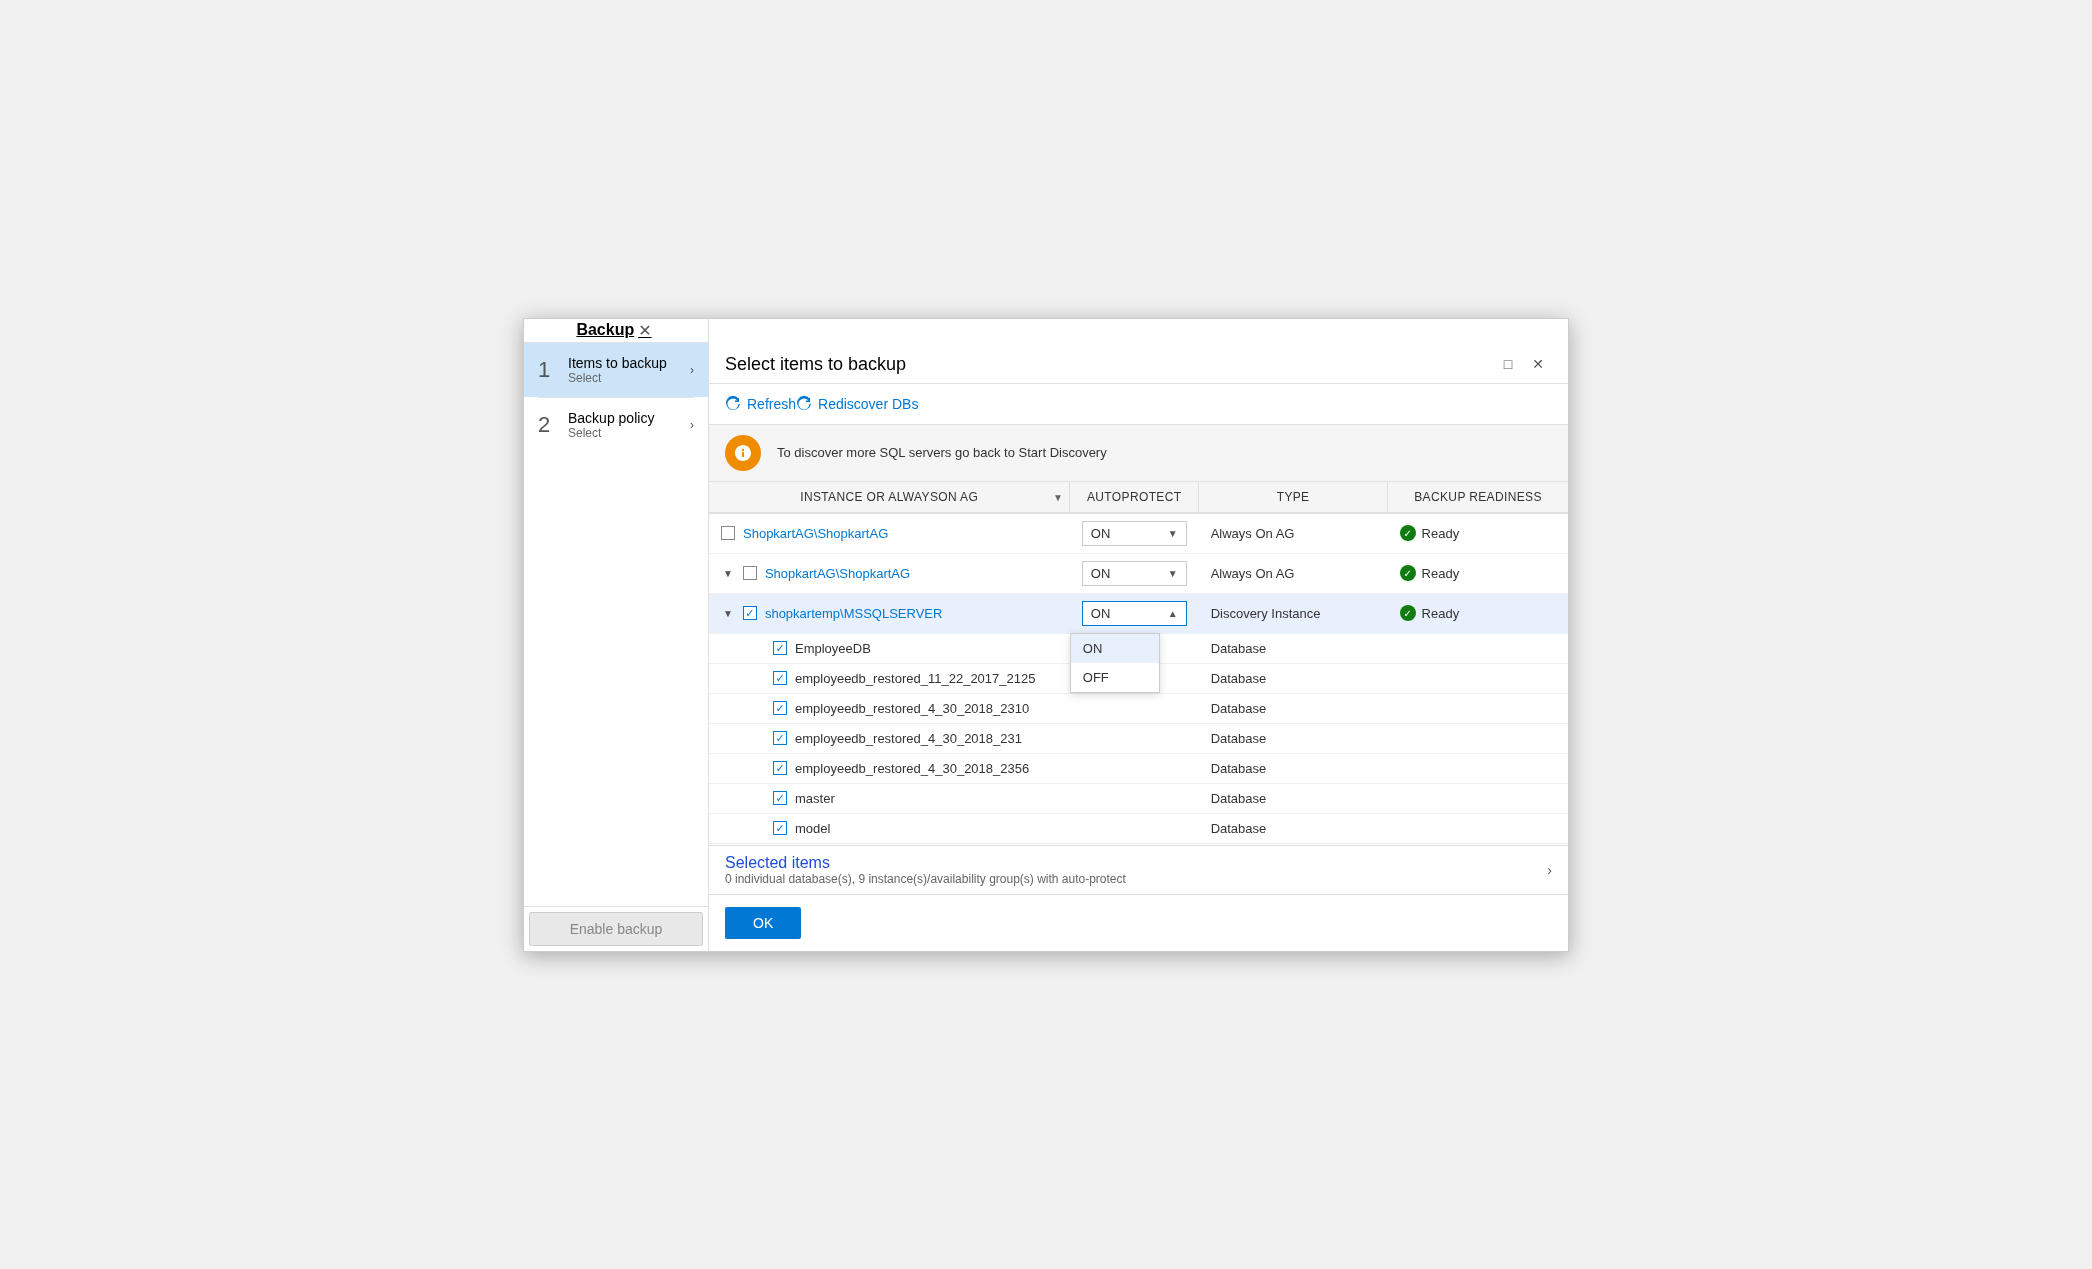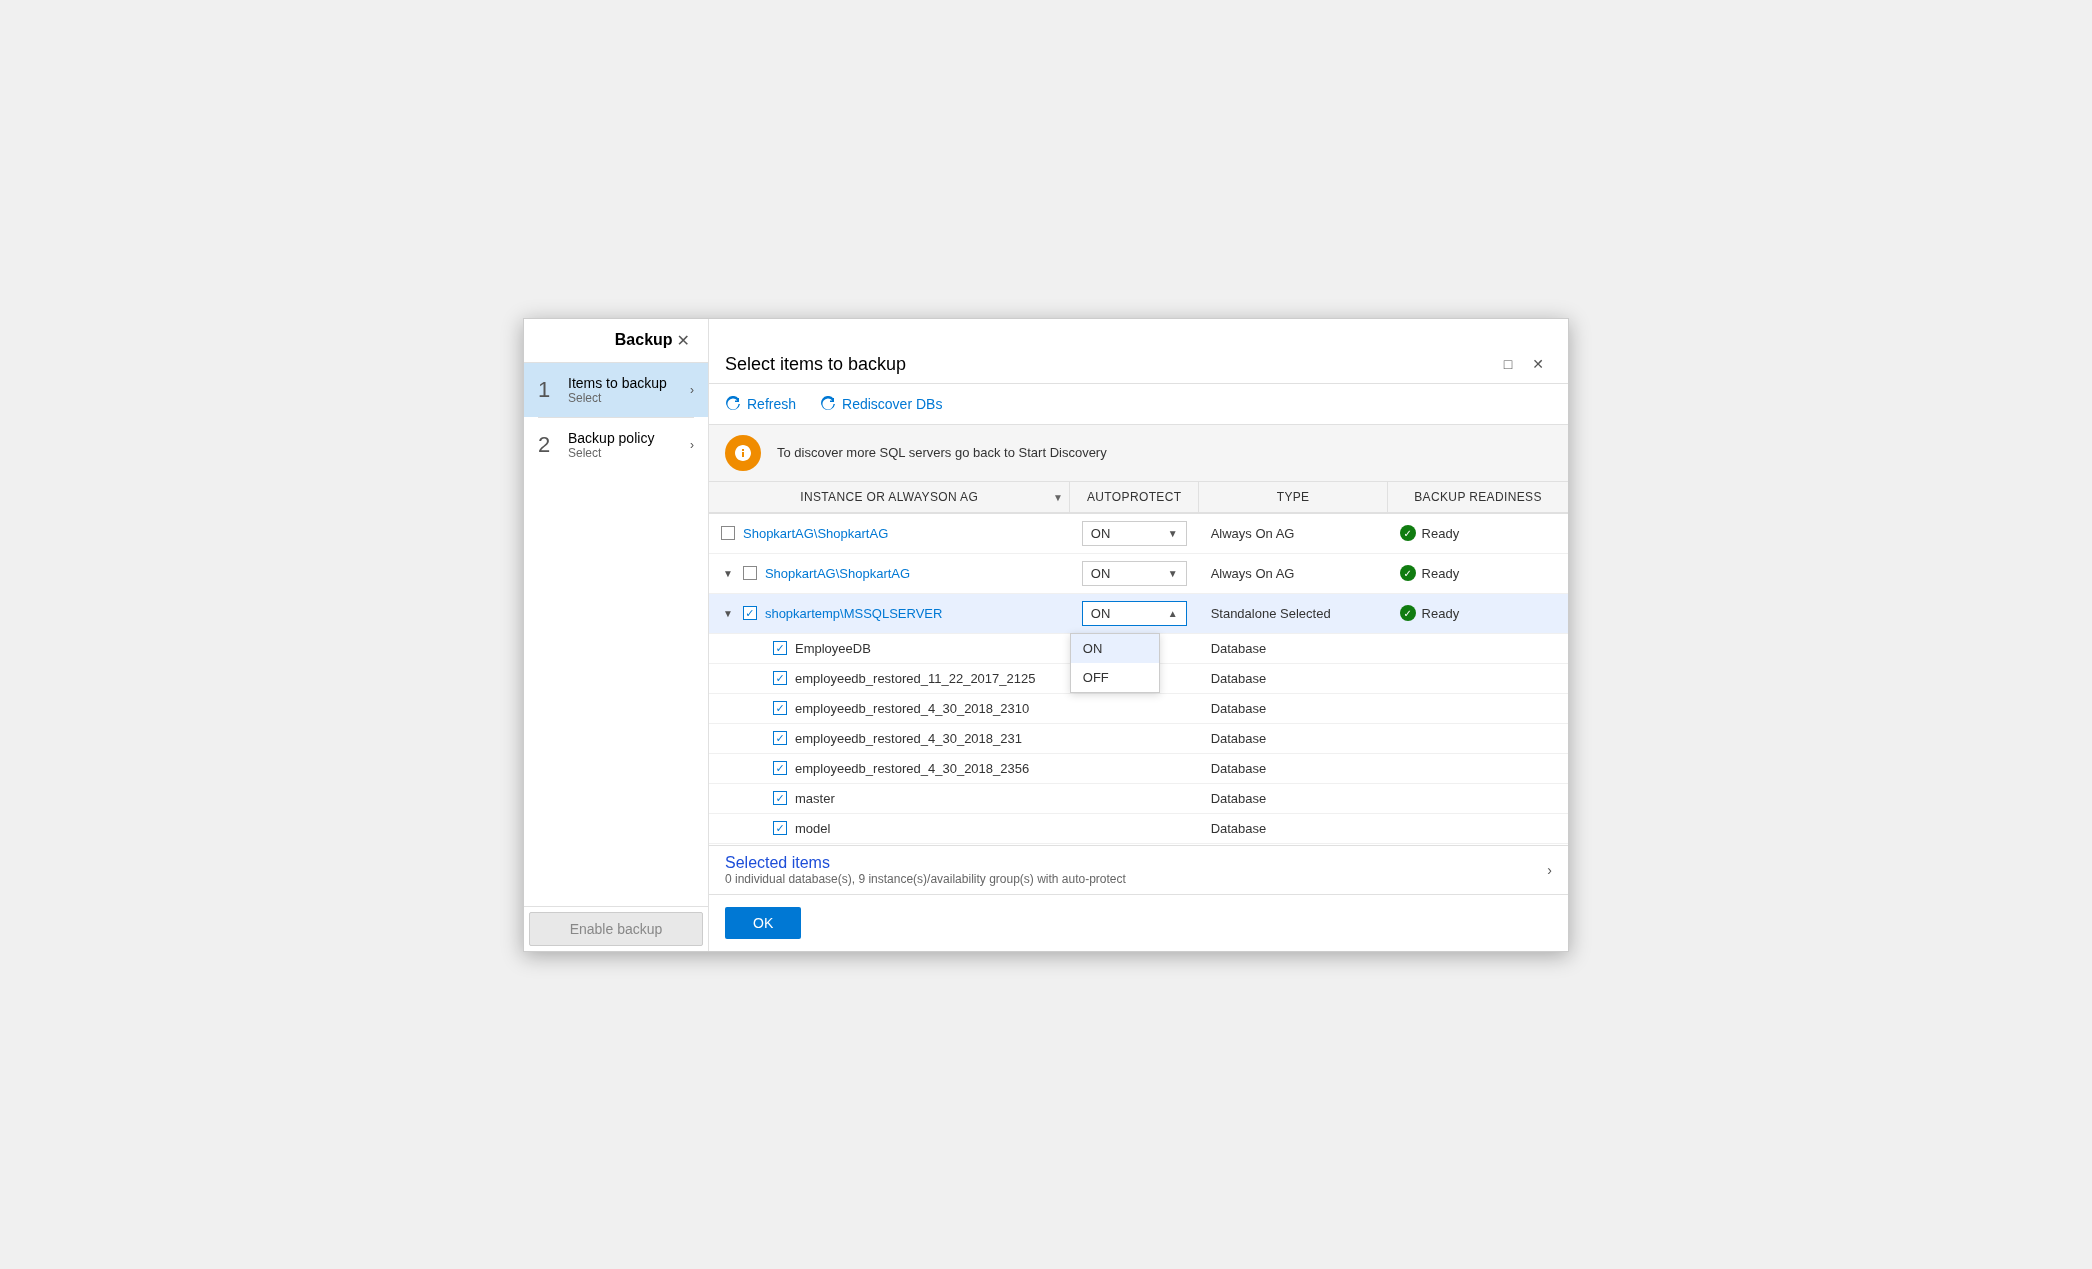--- a/index.html
+++ b/index.html
@@ -19,23 +19,24 @@
       width: 185px;
       background: #fff;
       border-right: 1px solid #e0e0e0;
       display: flex;
       flex-direction: column;
     }
 
     .left-panel-header {
       display: flex;
       align-items: center;
-      justify-content: flex-end;
-      padding: 10px 14px;
+      justify-content: center;
+      padding: 0 14px;
       border-bottom: 1px solid #e0e0e0;
+      text-decoration: underline;
     }
 
     .left-panel-title {
       font-size: 16px;
       font-weight: 600;
       color: #000;
     }
 
     .close-btn {
       background: none;
@@ -152,21 +153,21 @@
       border: none;
       cursor: pointer;
       font-size: 14px;
       color: #555;
       padding: 2px 8px;
     }
 
     .toolbar {
       display: flex;
       align-items: center;
-      gap: 24px;
+      gap: 0;
       padding: 8px 16px;
       border-bottom: 1px solid #e0e0e0;
     }
 
     .toolbar-btn {
       display: flex;
       align-items: center;
       gap: 6px;
       background: none;
       border: none;
@@ -565,21 +566,21 @@
               <td class="autoprotect-cell" style="position:relative;">
                 <div class="dropdown-select open">
                   <span>ON</span>
                   <span class="dropdown-arrow">▲</span>
                 </div>
                 <div class="dropdown-menu">
                   <div class="dropdown-menu-item selected">ON</div>
                   <div class="dropdown-menu-item">OFF</div>
                 </div>
               </td>
-              <td>Standalone Selected</td>
+              <td>Discovery Instance</td>
               <td>
                 <div class="ready-badge">
                   <div class="ready-icon">✓</div>
                   <span>Ready</span>
                 </div>
               </td>
             </tr>
 
             <tr>
               <td>

